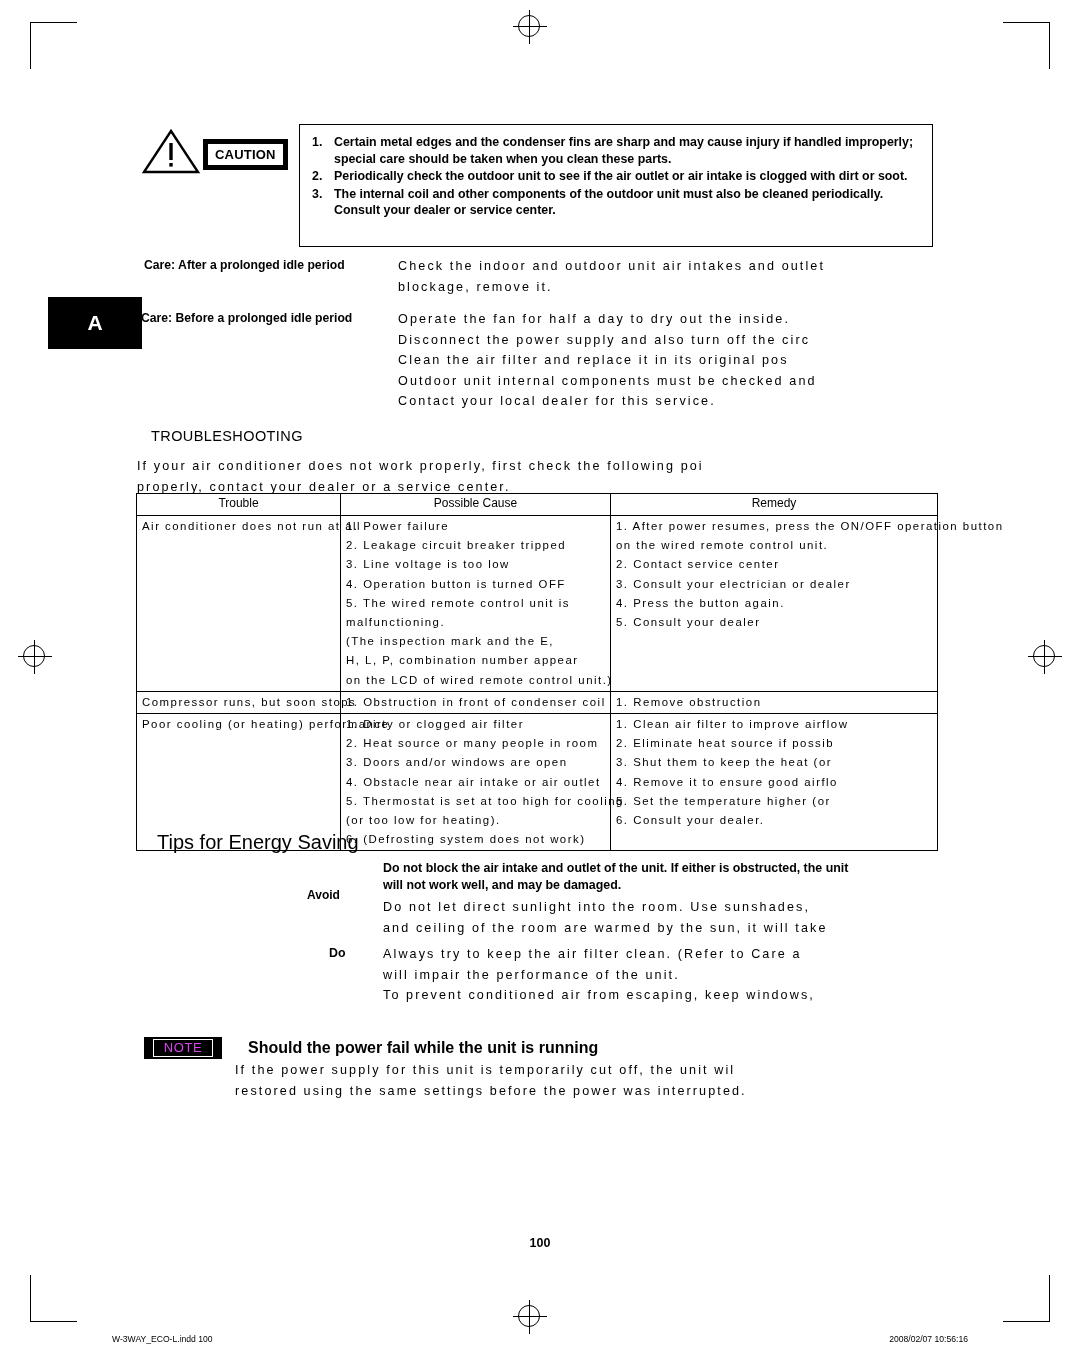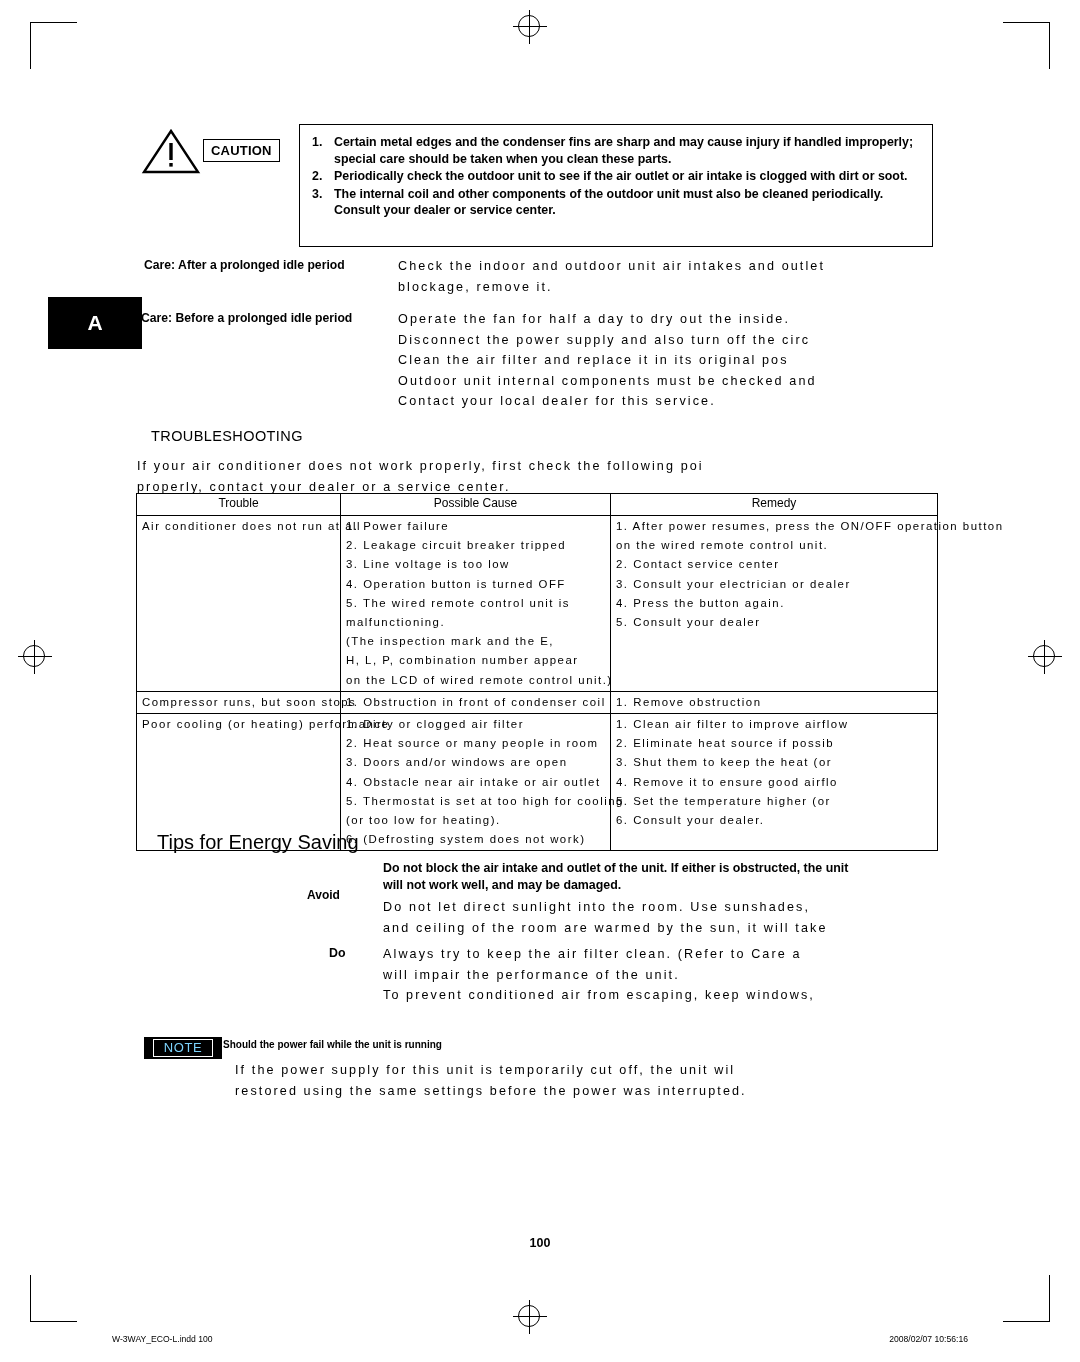--- a/index.html
+++ b/index.html
@@ -83,21 +83,21 @@
   }
   .tri-wrap {
     position: absolute;
     left: 0; top: 0;
     width: 60px; height: 46px;
   }
   .caution-label {
     position: absolute;
     left: 62px;
     top: 11px;
-    border: 1px solid #000000;
+    border: 5px solid #000000;
     padding: 3px 7px 3px 7px;
     font-size: 13px;
     font-weight: bold;
     letter-spacing: 0.2px;
     background: #fff;
   }
 
   
   .a-tab {
     position: absolute;
@@ -222,38 +222,38 @@
   }
 
   
   .note-badge {
     position: absolute;
     left: 144px;
     top: 1037px;
     width: 78px;
     height: 22px;
     background: #000;
-    color: #7dd3fc;
+    color: #d946ef;
     font-size: 13px;
     display: flex;
     align-items: center;
     justify-content: center;
     letter-spacing: 0.6px;
   }
   .note-badge span {
     border: 1px solid #fff;
     padding: 1px 10px;
     display: inline-block;
     line-height: 14px;
   }
   .note-title {
     position: absolute;
-    left: 223px;
+    left: 248px;
     top: 1039px;
-    font-size: 10px;
+    font-size: 16px;
     font-weight: bold;
   }
   .note-body {
     position: absolute;
     left: 235px;
     top: 1060px;
   }
 
   
   .page-num {

